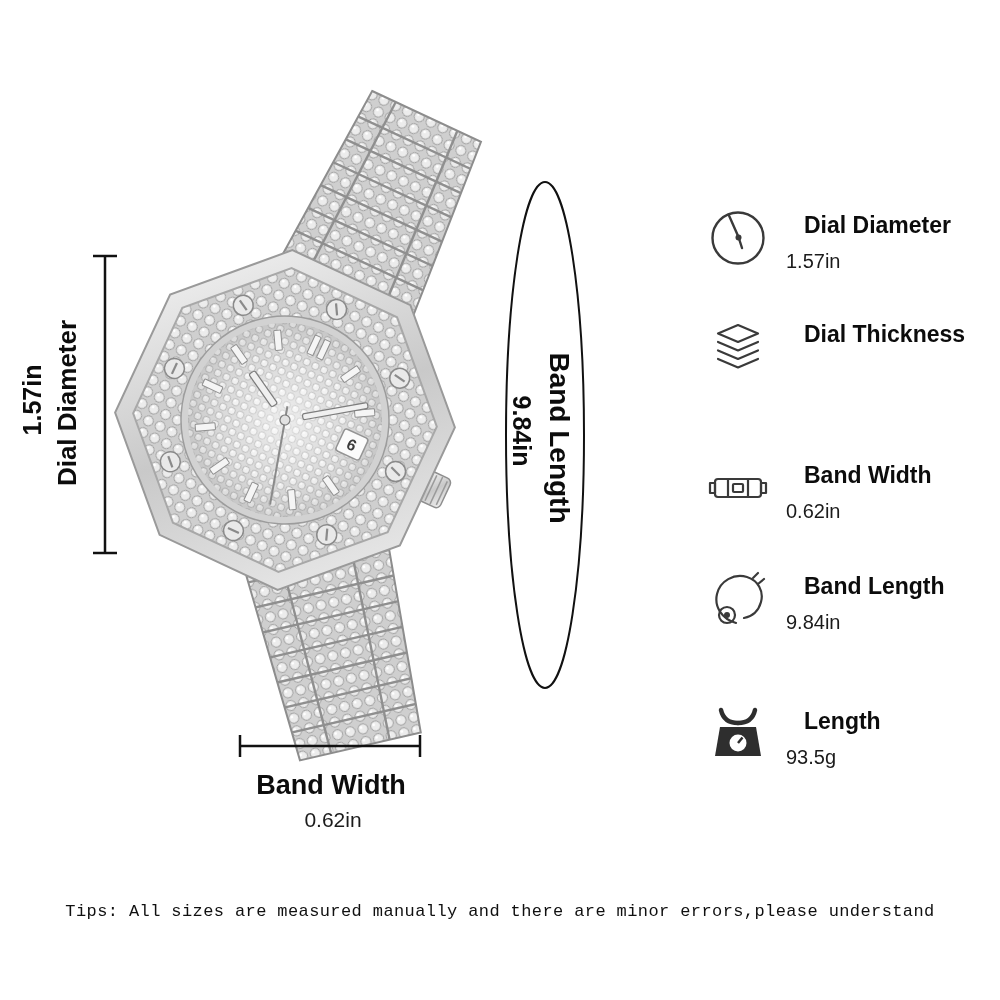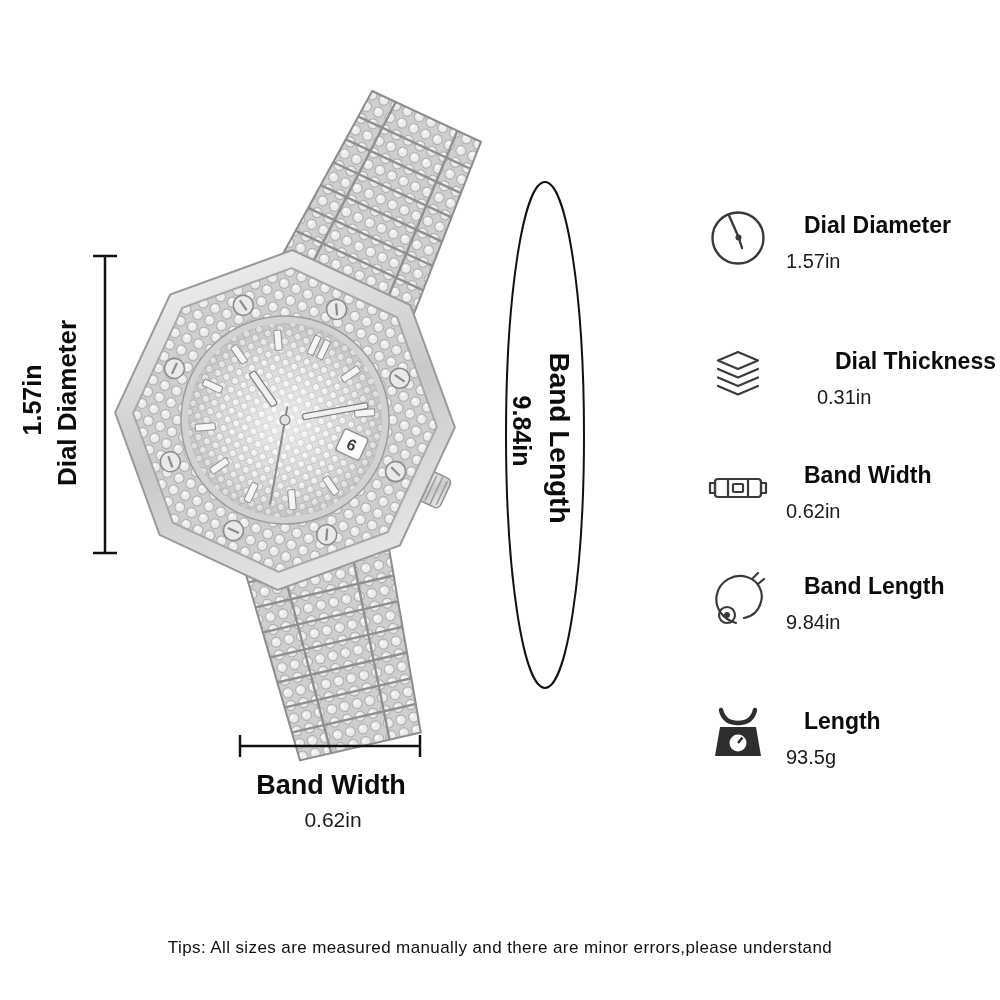--- a/index.html
+++ b/index.html
@@ -11,21 +11,21 @@
   .center{transform:translate(-50%,-50%);}
   .meas-label{font-weight:700;font-size:26px;color:#0c0c0c;}
   .meas-label-lg{font-weight:700;font-size:28px;color:#0c0c0c;}
   .meas-value{font-weight:700;font-size:25px;color:#0c0c0c;}
   .meas-value-reg{font-weight:400;font-size:21px;color:#1b1b1b;}
   .spec-row{position:absolute;left:708px;width:288px;display:flex;gap:36px;align-items:flex-start;}
   .spec-icon{width:60px;height:60px;flex:none;margin-top:-4px;display:flex;align-items:center;justify-content:center;}
   .spec-label{font-size:23px;font-weight:700;color:#0c0c0c;line-height:26px;}
   .spec-value{font-size:20px;font-weight:400;color:#1b1b1b;margin-top:12px;margin-left:-18px;}
   .tips{position:absolute;left:0;width:100%;top:902px;text-align:center;
-        font-family:Liberation Sans, sans-serif;font-size:17px;color:#101010;letter-spacing:0.4px;margin-top:36px;}
+        font-family:Liberation Mono, monospace;font-size:17px;color:#101010;letter-spacing:0.4px;}
   svg text.date-digit{font:bold 16px "Liberation Sans",sans-serif;fill:#3b3b3b;}
 </style>
 </head>
 <body>
 
 <div id="canvas">
 
   <svg width="1000" height="1000" viewBox="0 0 1000 1000" style="position:absolute;left:0;top:0;">
     <defs>
       <pattern id="pave" width="13" height="13" patternUnits="userSpaceOnUse">
@@ -220,34 +220,33 @@
         </g>
         <circle cx="30.5" cy="29.5" r="3" fill="#3a3a3a"></circle>
       </svg>
     </div>
     <div class="spec-text">
       <div class="spec-label">Dial Diameter</div>
       <div class="spec-value">1.57in</div>
     </div>
   </div>
 
-  <div class="spec-row" style="top:348px;justify-content:space-between;">
+  <div class="spec-row" style="top:321px;">
     <div class="spec-icon">
       <svg width="60" height="60" viewBox="0 0 60 60">
         <g fill="none" stroke="#3a3a3a" stroke-width="2.2" stroke-linejoin="round" stroke-linecap="round">
           <polygon points="30,8 50,16.5 30,25 10,16.5"></polygon>
           <polyline points="10,25 30,33.5 50,25"></polyline>
           <polyline points="10,33.5 30,42 50,33.5"></polyline>
           <polyline points="10,42 30,50.5 50,42"></polyline>
         </g>
       </svg>
     </div>
     <div class="spec-text">
       <div class="spec-label">Dial Thickness</div>
-      <div class="spec-value">0.31in</div>
     </div>
   </div>
 
   <div class="spec-row" style="top:462px;">
     <div class="spec-icon">
       <svg width="60" height="60" viewBox="0 0 60 60">
         <g fill="none" stroke="#3a3a3a" stroke-width="2.2" stroke-linejoin="round">
           <rect x="7" y="21" width="46" height="18" rx="3"></rect>
           <rect x="2" y="25" width="5" height="10"></rect>
           <rect x="53" y="25" width="5" height="10"></rect>

